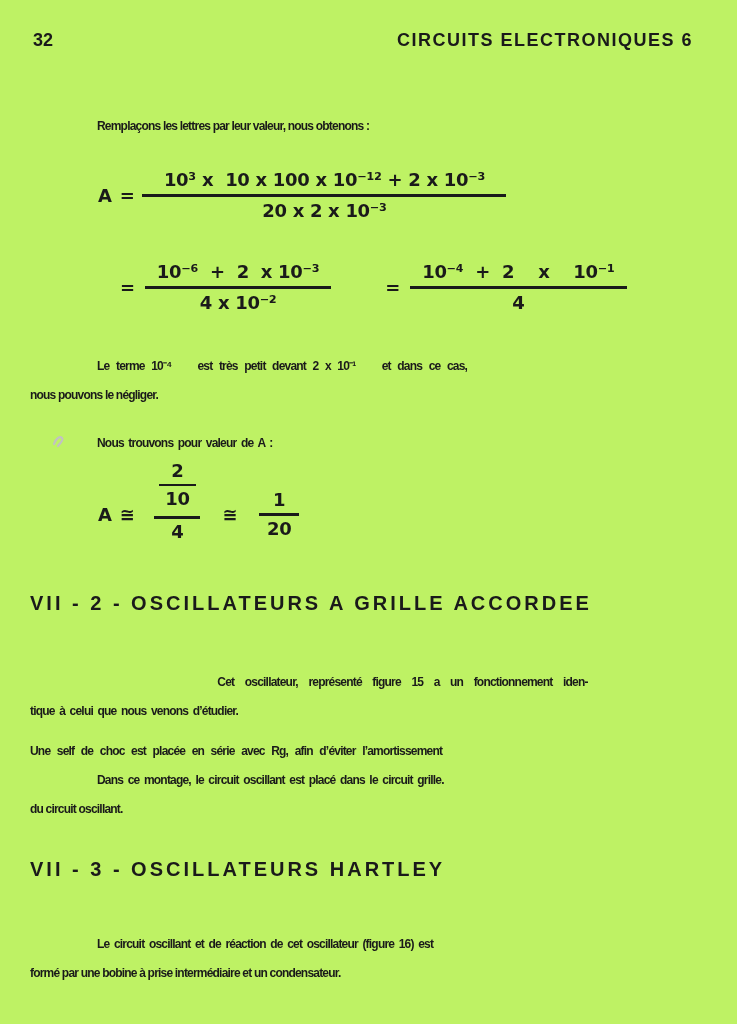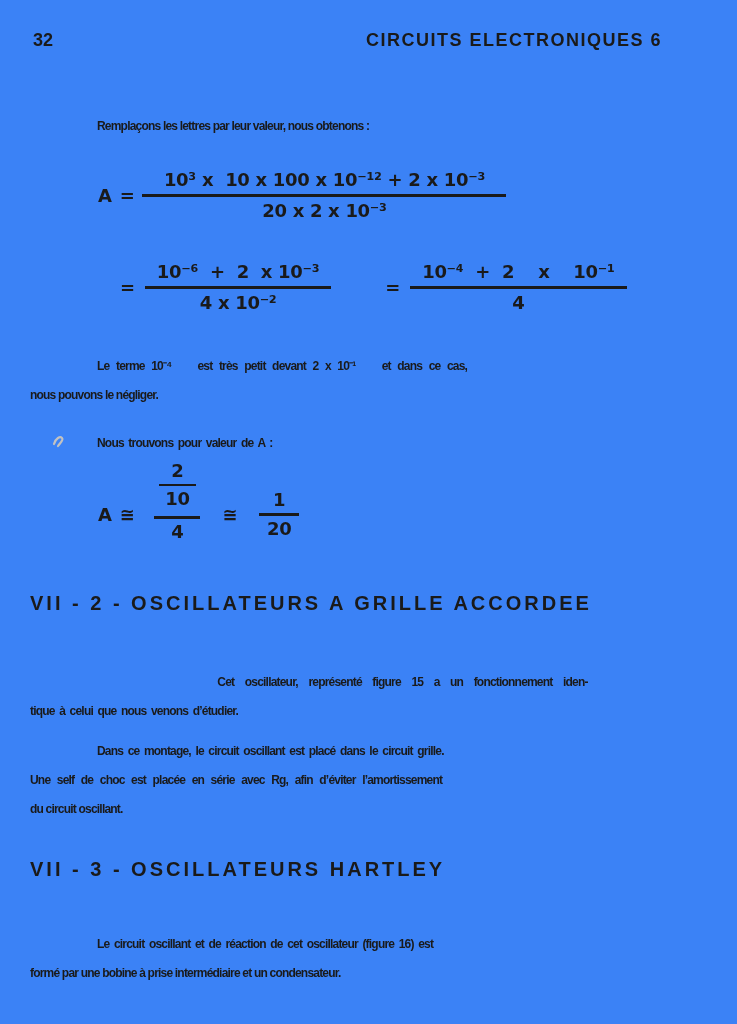--- a/index.html
+++ b/index.html
@@ -1,16 +1,16 @@
 <!DOCTYPE html>
 <html><head>
 <meta charset="utf-8">
 <style>
   html,body{margin:0;padding:0;background:#ffffff;}
-  .page{position:relative;width:737px;height:1024px;background:#3b82f6;color:#1a1a1a;
+  .page{position:relative;width:737px;height:1024px;background:#bef264;color:#1a1a1a;
         font-family:"Liberation Sans",sans-serif;font-weight:bold;overflow:hidden;}
   .abs{position:absolute;}
   .txt{font-size:12px;letter-spacing:-0.8px;line-height:29px;white-space:pre;}
   .block{width:678px;}
   .indent{padding-left:67px;}
   .ws2{word-spacing:2px;}
   .ws4{word-spacing:4px;}
   .ws8{word-spacing:8px;text-align:center;}
   .heading{font-size:20px;letter-spacing:3px;white-space:pre;}
   .hdr-title{font-size:18px;letter-spacing:1.5px;white-space:pre;}
@@ -28,21 +28,21 @@
   .gap22{margin-left:22px;} .gap54{margin-left:54px;}
   .outerfrac{padding-bottom:26px;}
   .innerwrap{padding-bottom:4px;}
 </style>
 </head>
 <body>
 
 <div class="page">
 
   <span class="abs hdr-num" style="left:33px;top:30px;">32</span>
-  <span class="abs hdr-title" style="right:75px;top:30px;">CIRCUITS ELECTRONIQUES 6</span>
+  <span class="abs hdr-title" style="right:44px;top:30px;">CIRCUITS ELECTRONIQUES 6</span>
 
   <div class="abs txt" style="left:97px;top:112px;">Remplaçons les lettres par leur valeur, nous obtenons :</div>
 
   <div class="abs fr fm" style="left:98px;top:166px;">
     <span class="sym">A</span>
     <span class="sym gap8">=</span>
     <span class="frac gap8" style="min-width:364px;">
       <span class="num">10³ x  10 x 100 x 10⁻¹² + 2 x 10⁻³</span>
       <span class="bar"></span>
       <span class="den">20 x 2 x 10⁻³</span>
@@ -96,22 +96,22 @@
   </div>
 
   <div class="abs heading" style="left:30px;top:592px;">VII - 2 - OSCILLATEURS A GRILLE ACCORDEE</div>
 
   <div class="abs block" style="left:30px;top:668px;">
     <div class="txt ws8 indent">Cet oscillateur, représenté figure 15 a un fonctionnement iden-</div>
     <div class="txt ws2">tique à celui que nous venons d’étudier.</div>
   </div>
 
   <div class="abs block" style="left:30px;top:737px;">
+    <div class="txt ws4">Une self de choc est placée en série avec Rg, afin d’éviter l’amortissement</div>
     <div class="txt ws2 indent">Dans ce montage, le circuit oscillant est placé dans le circuit grille.</div>
-    <div class="txt ws4">Une self de choc est placée en série avec Rg, afin d’éviter l’amortissement</div>
     <div class="txt">du circuit oscillant.</div>
   </div>
 
   <div class="abs heading" style="left:30px;top:858px;">VII - 3 - OSCILLATEURS HARTLEY</div>
 
   <div class="abs block" style="left:30px;top:930px;">
     <div class="txt ws2 indent">Le circuit oscillant et de réaction de cet oscillateur (figure 16) est</div>
     <div class="txt">formé par une bobine à prise intermédiaire et un condensateur.</div>
   </div>
 

